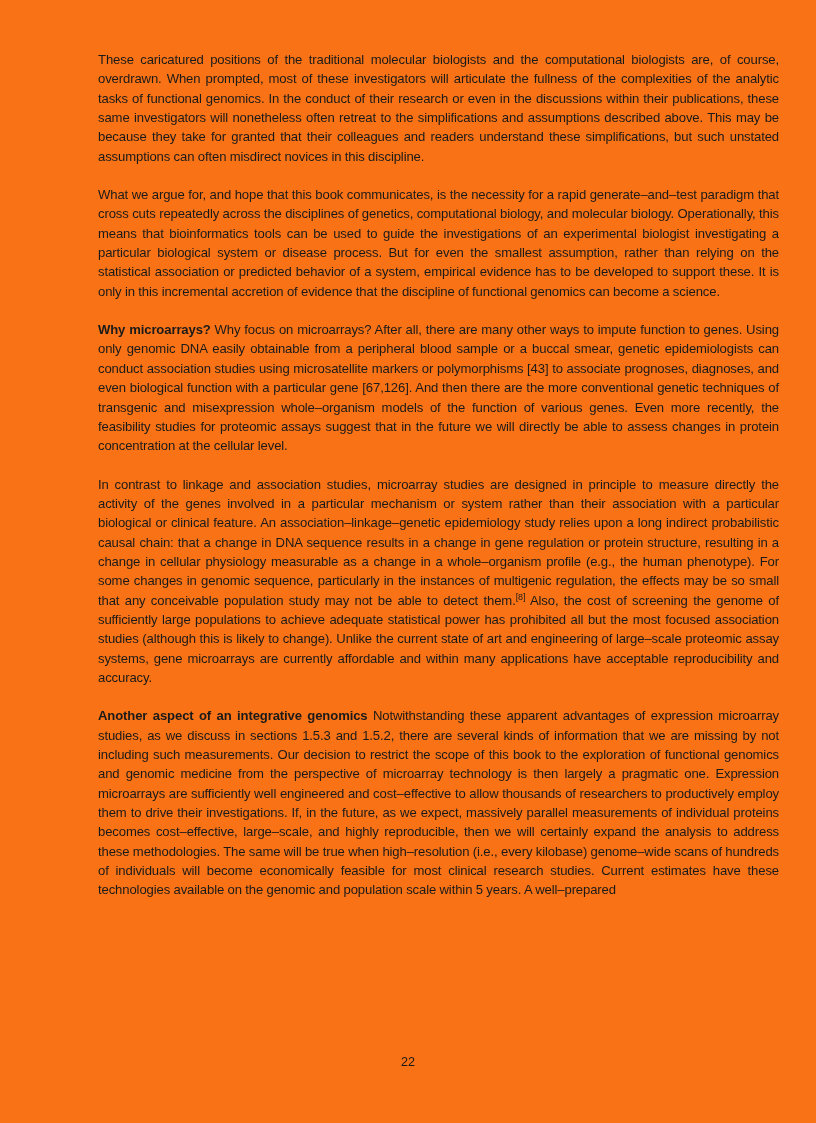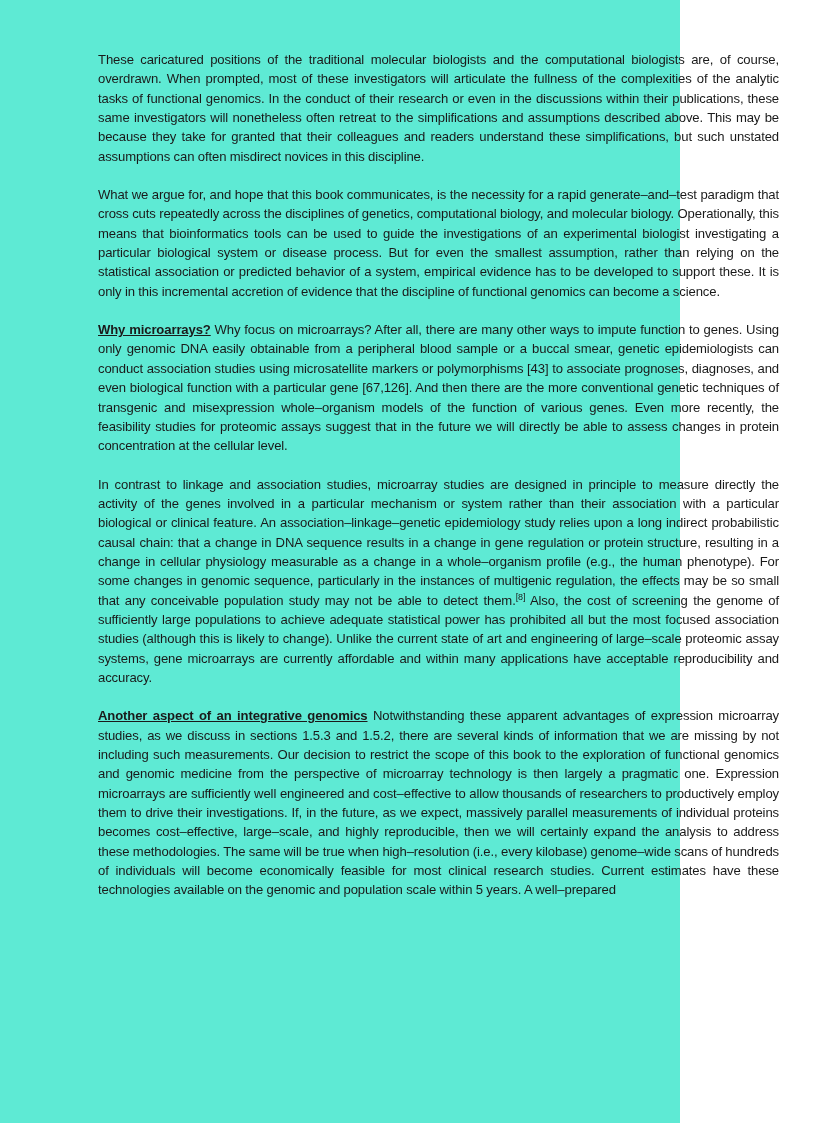--- a/index.html
+++ b/index.html
@@ -12,23 +12,23 @@
     width: 816px;
     height: 1123px;
     position: relative;
     font-family: "Liberation Sans", "DejaVu Sans", sans-serif;
     color: #1a1a1a;
     overflow: hidden;
   }
   .page {
     position: absolute;
     left: 0; top: 0;
-    width: 680px;
+    width: 816px;
     height: 1123px;
-    background: #5eead4;
+    background: #f97316;
   }
   .text-column {
     position: absolute;
     left: 98px;
     top: 50px;
     width: 681px;
   }
   p.para {
     margin: 0 0 19px 0;
     font-size: 13.1px;
@@ -37,21 +37,20 @@
     text-justify: inter-word;
     letter-spacing: -0.12px;
     word-spacing: -0.1px;
     -webkit-font-smoothing: antialiased;
   }
   p.para:last-of-type {
     margin-bottom: 15px;
   }
   .runin {
     font-weight: bold;
-    text-decoration: underline;
   }
   .ital {
   }
   sup.ref {
     font-size: 9px;
     vertical-align: super;
     line-height: 0;
   }
   .page-number {
     position: absolute;
@@ -85,14 +84,15 @@
     <p class="para">
       <span>In contrast to linkage and association studies, microarray studies are designed in principle to measure </span><span class="ital">directly</span><span> the activity of the genes involved in a particular mechanism or system rather than their association with a particular biological or clinical feature. An association–linkage–genetic epidemiology study relies upon a long indirect probabilistic causal chain: that a change in DNA sequence results in a change in gene regulation or protein structure, resulting in a change in cellular physiology measurable as a change in a whole–organism profile (</span><span class="ital">e.g.</span><span>, the human phenotype). For some changes in genomic sequence, particularly in the instances of multigenic regulation, the effects may be so small that any conceivable population study may not be able to detect them.</span><sup class="ref">[8]</sup><span> Also, the cost of screening the genome of sufficiently large populations to achieve adequate statistical power has prohibited all but the most focused association studies (although this is likely to change). Unlike the current state of art and engineering of large–scale proteomic assay systems, gene microarrays are currently affordable and within many applications have acceptable reproducibility and accuracy.</span>
     </p>
 
     <p class="para">
       <span class="runin">Another aspect of an integrative genomics</span><span> Notwithstanding these apparent advantages of expression microarray studies, as we discuss in sections 1.5.3 and 1.5.2, there are several kinds of information that we are missing by not including such measurements. Our decision to restrict the scope of this book to the exploration of functional genomics and genomic medicine from the perspective of microarray technology is then largely a pragmatic one. Expression microarrays are sufficiently well engineered and cost–effective to allow thousands of researchers to productively employ them to drive their investigations. If, in the future, as we expect, massively parallel measurements of individual proteins becomes cost–effective, large–scale, and highly reproducible, then we will certainly expand the analysis to address these methodologies. The same will be true when high–resolution (</span><span class="ital">i.e.</span><span>, every kilobase) genome–wide scans of hundreds of individuals will become economically feasible for most clinical research studies. Current estimates have these technologies available on the genomic and population scale within 5 years. A well–prepared</span>
     </p>
 
   </div>
 
+  <div class="page-number">22</div>
 
 </div>
 
 </body></html>

